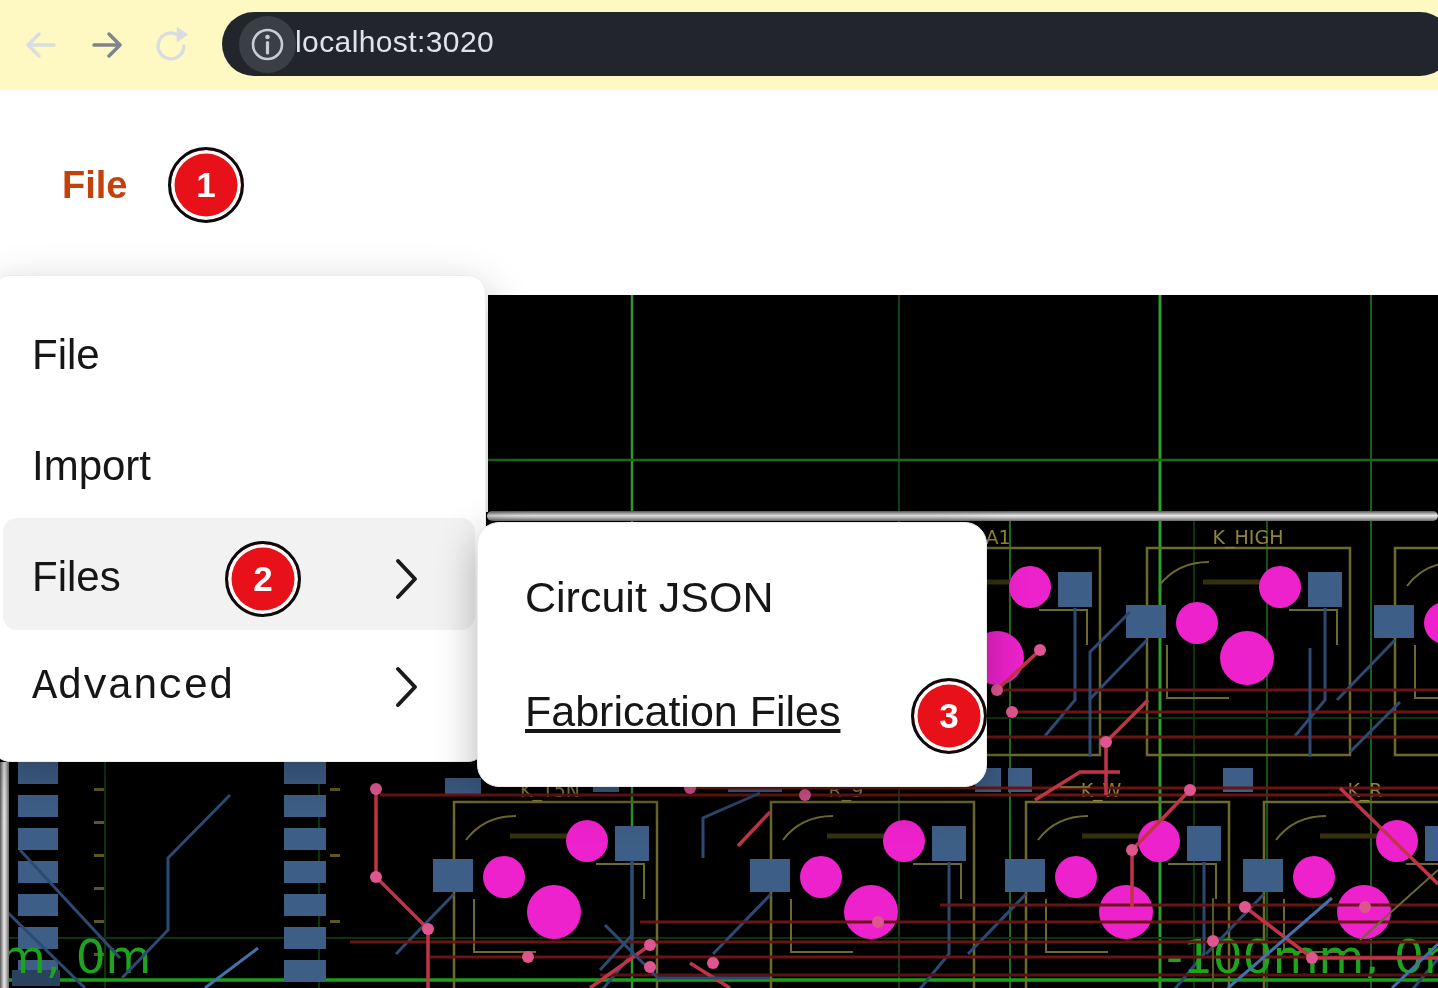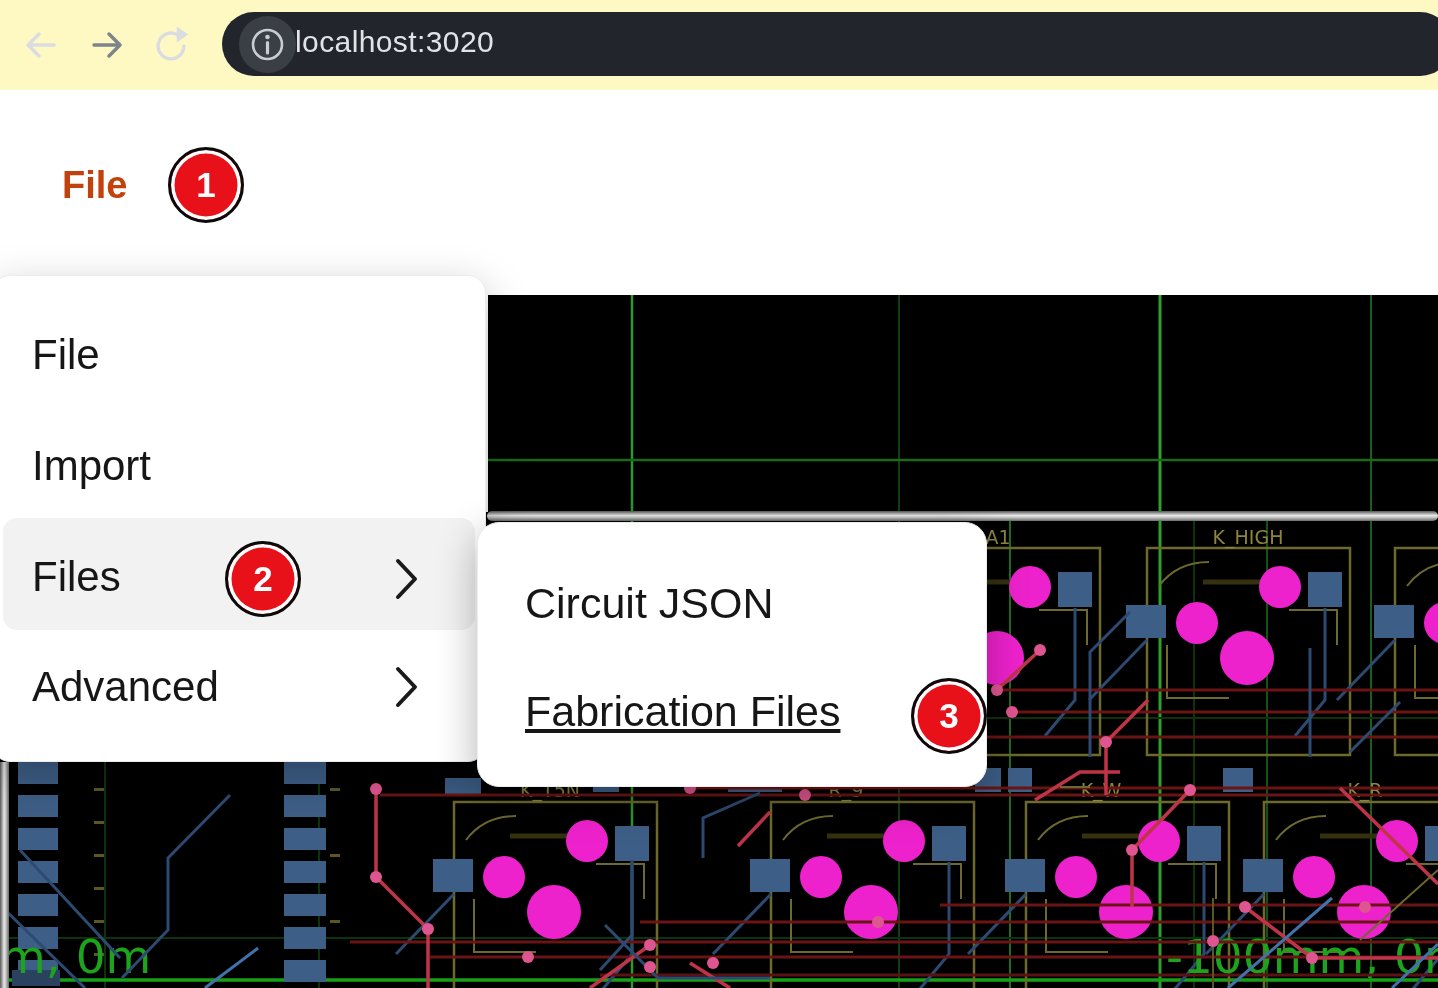--- a/index.html
+++ b/index.html
@@ -253,35 +253,35 @@
 </div>
 
 <div class="file-label">File</div>
 
 <div class="menu-panel"></div>
 <div class="menu-highlight"></div>
 
 <div class="menu-item" style="top:331px;">File</div>
 <div class="menu-item" style="top:427px;margin-top:15px;">Import</div>
 <div class="menu-item" style="top:553px;">Files</div>
-<div class="menu-item" style="top:663px;">Advanced</div>
+<div class="menu-item" style="top:663px;font-family:Liberation Mono, monospace;">Advanced</div>
 
 <span class="chevron" style="top:556px;">
   <svg width="26" height="46" viewBox="0 0 26 46" fill="none" stroke="#1a1a1a" stroke-width="4" stroke-linecap="round" stroke-linejoin="round">
     <polyline points="4,5 21,23 4,41"></polyline>
   </svg>
 </span>
 <span class="chevron" style="top:664px;">
   <svg width="26" height="46" viewBox="0 0 26 46" fill="none" stroke="#1a1a1a" stroke-width="4" stroke-linecap="round" stroke-linejoin="round">
     <polyline points="4,5 21,23 4,41"></polyline>
   </svg>
 </span>
 
 <div class="submenu-panel"></div>
-<div class="submenu-item" style="top:573px;margin-top:6px;">Circuit JSON</div>
+<div class="submenu-item" style="top:573px;">Circuit JSON</div>
 <div class="submenu-item" style="top:687px;text-decoration:underline;">Fabrication Files</div>
 
 <div class="badge" style="left:168px;top:147px;">
   <span>1</span>
 </div>
 <div class="badge" style="left:225px;top:541px;">
   <span>2</span>
 </div>
 <div class="badge" style="left:911px;top:678px;">
   <span>3</span>

